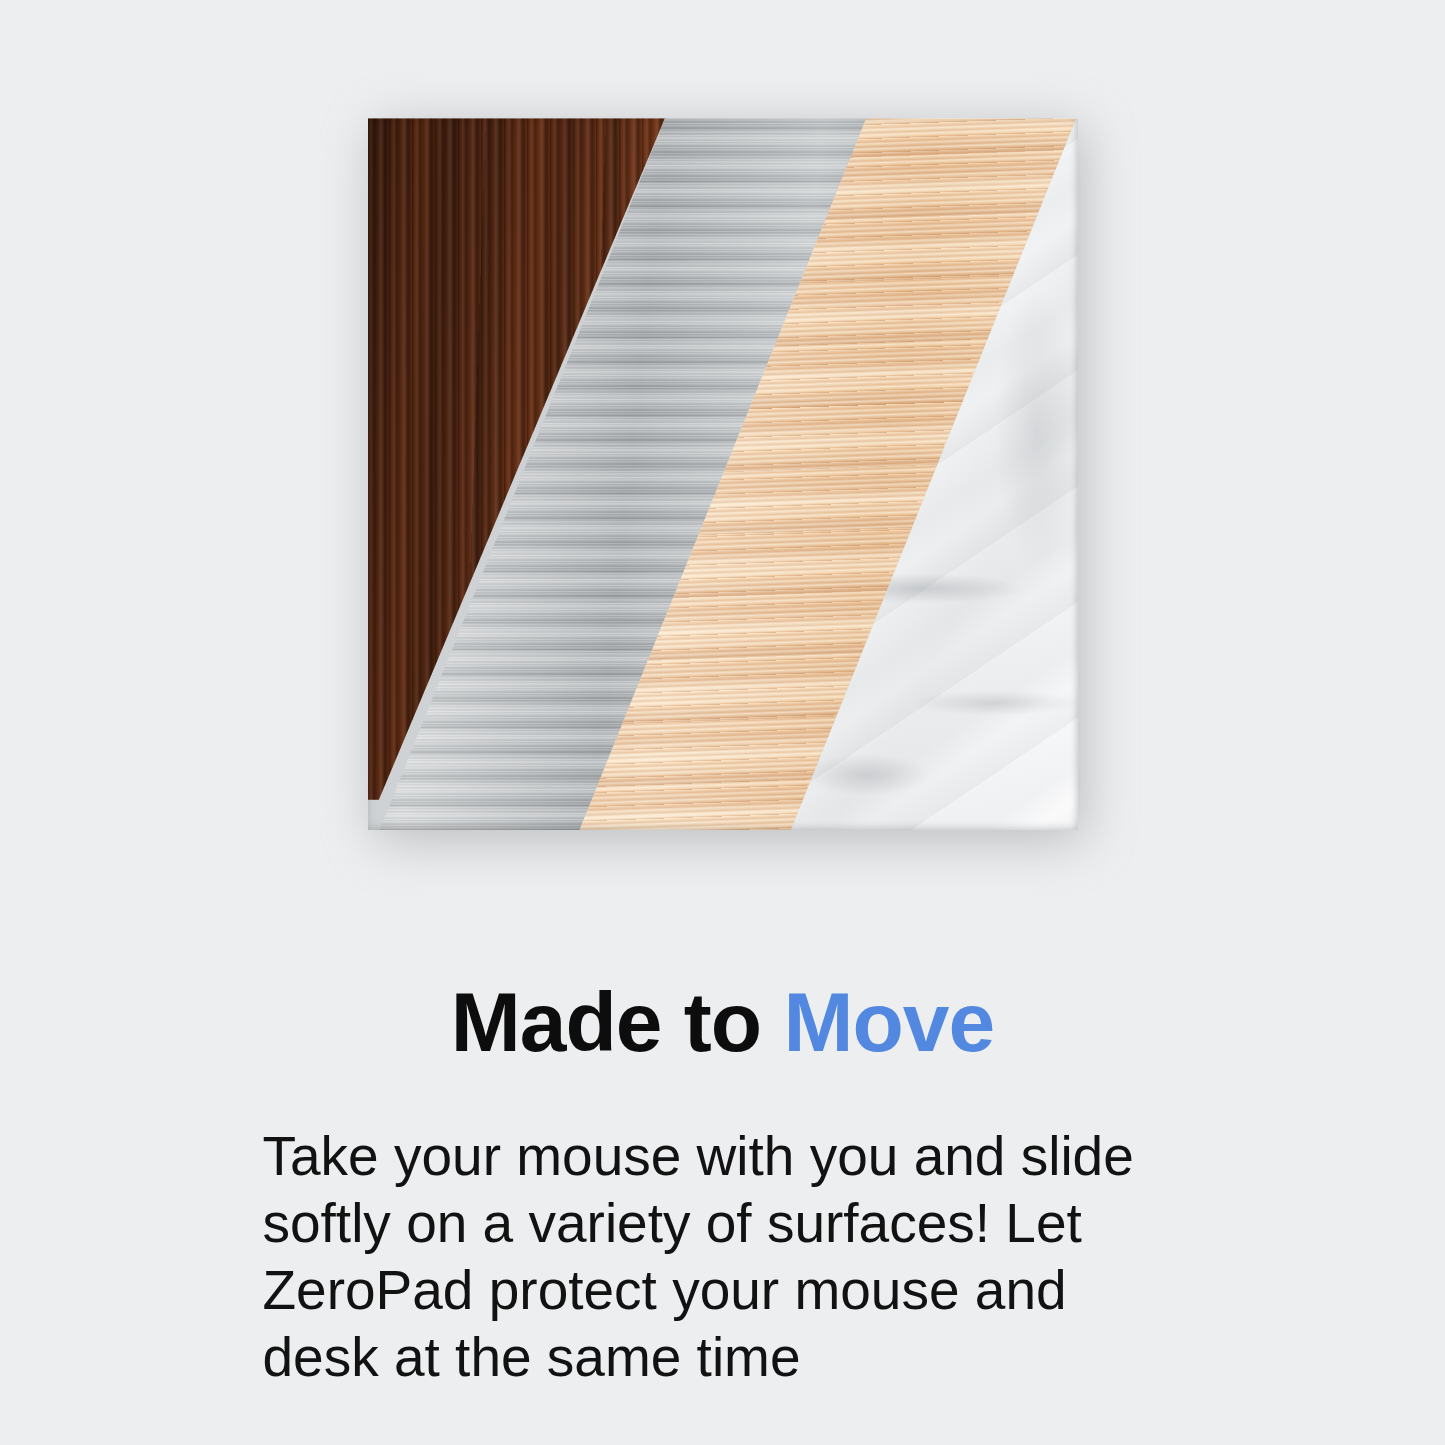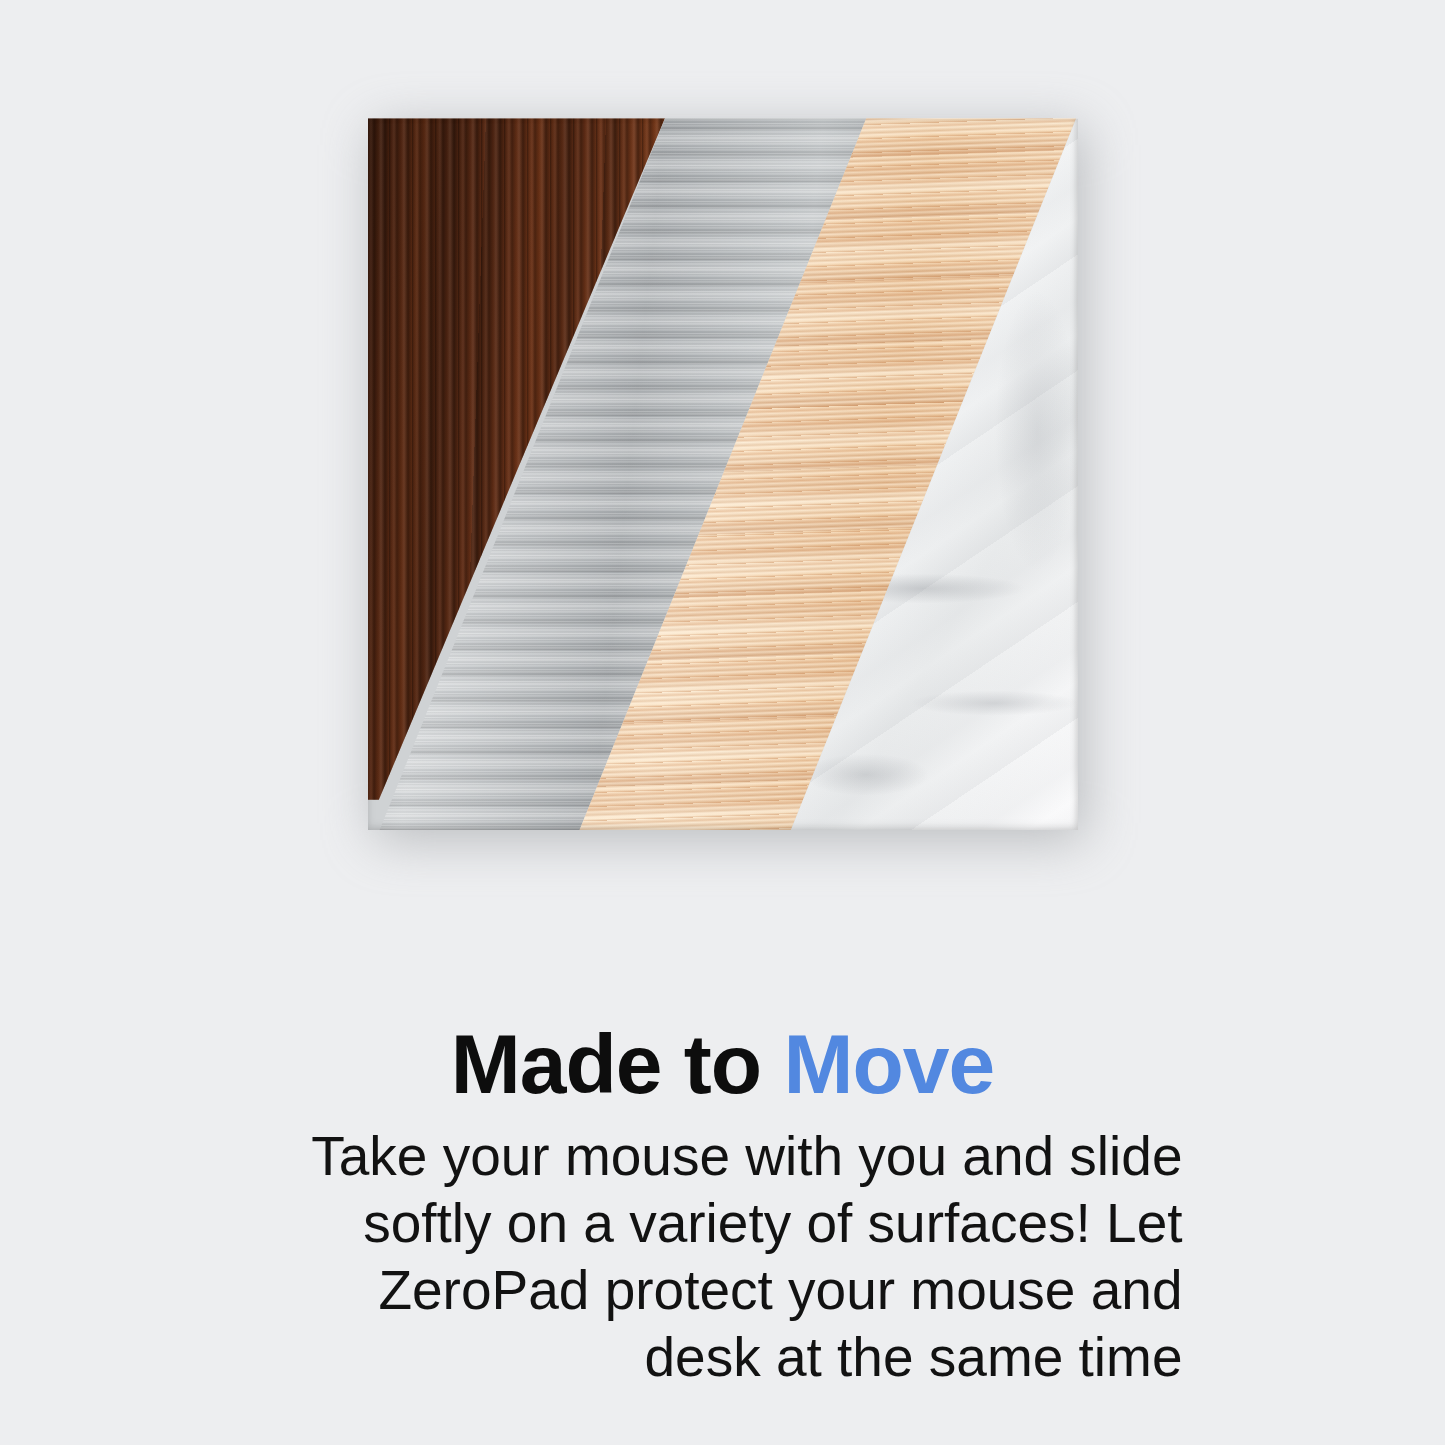--- a/index.html
+++ b/index.html
@@ -125,38 +125,38 @@
     box-shadow: inset 0 1px 0 rgba(255,255,255,.35),
                 inset -2px 0 6px rgba(0,0,0,.10),
                 inset 0 -3px 8px rgba(0,0,0,.10);
   }
 
   
   .headline {
     position: absolute;
     left: 0;
     right: 0;
-    top: 966px;
+    top: 924px;
     text-align: center;
     font-size: 84px;
     font-weight: bold;
     letter-spacing: -1px;
     color: #0d0d0d;
     line-height: 1;
     white-space: nowrap;
   }
   .headline .accent { color: #5288e0; }
 
   .body-copy {
     position: absolute;
     left: 50%;
     transform: translateX(-50%);
     top: 1068px;
     width: 920px;
-    text-align: right;
+    text-align: left;
     font-size: 55px;
     line-height: 67px;
     color: #121212;
     font-weight: normal;
   }
 </style>
 </head>
 <body style="background: rgb(237, 238, 240);">
 
 <div class="page">

